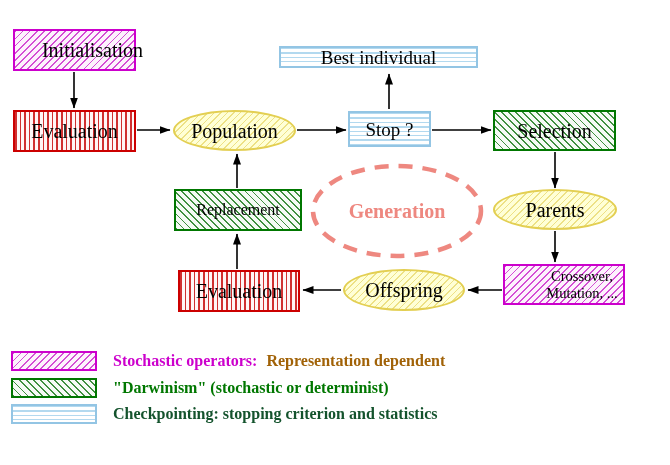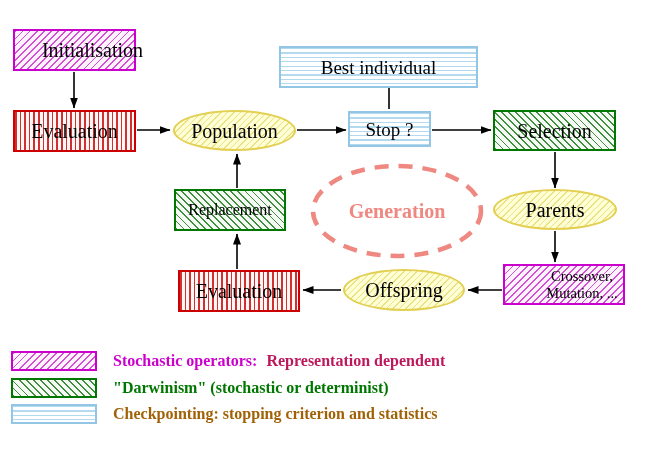--- a/index.html
+++ b/index.html
@@ -47,24 +47,24 @@
   .generation-label{
     position:absolute;color:#ee8880;font-size:20px;
     display:flex;align-items:center;justify-content:center;
   }
 
   .legend{position:absolute;left:11px;top:348px;}
   .legend-row{display:flex;align-items:center;height:26.5px;}
   .legend-swatch{width:86px;height:20px;box-sizing:border-box;flex:0 0 auto;}
   .legend-text{margin-left:16px;font-size:16px;font-weight:bold;white-space:nowrap;line-height:1;}
   .lt-magenta{color:#cc00cc;}
-  .lt-gold{color:#be185d;margin-left:9px;}
+  .lt-gold{color:#a16207;margin-left:9px;}
   .lt-green{color:#007700;}
   .lt-red{color:#cc0000;}
-  .lt-cyan{color:#a16207;}
+  .lt-cyan{color:#14532d;}
 </style>
 </head>
 <body>
 
 <div class="canvas">
 
   <svg class="arrows" viewBox="0 0 670 465">
     <defs>
       <marker id="ah" markerWidth="12" markerHeight="10" refX="10.5" refY="4" orient="auto" markerUnits="userSpaceOnUse">
         <path d="M0,0 L11,4 L0,8 Z" fill="#000"></path>
@@ -91,33 +91,33 @@
   </div>
 
   <div class="node stripe-red" style="left:13px;top:110px;width:123px;height:42px;">
     <span class="box-label">Evaluation</span>
   </div>
 
   <div class="node ellipse-yellow" style="left:173px;top:110px;width:123px;height:41px;">
     <span class="box-label">Population</span>
   </div>
 
-  <div class="node stripe-cyan" style="left:279px;top:46px;width:199px;height:42px;">
+  <div class="node stripe-cyan" style="left:279px;top:46px;width:199px;height:22px;">
     <span class="box-label" style="font-size:19px;">Best individual</span>
   </div>
 
   <div class="node stripe-cyan" style="left:348px;top:111px;width:83px;height:36px;border-radius:0;">
     <span class="box-label" style="font-size:19px;">Stop ?</span>
   </div>
 
   <div class="node hatch-green" style="left:493px;top:110px;width:123px;height:41px;">
     <span class="box-label">Selection</span>
   </div>
 
-  <div class="node hatch-green" style="left:174px;top:189px;width:112px;height:42px;justify-content:center;">
+  <div class="node hatch-green" style="left:174px;top:189px;width:128px;height:42px;justify-content:center;">
     <span class="box-label" style="font-size:16px;">Replacement</span>
   </div>
 
   <div class="generation-label" style="left:313px;top:190px;width:168px;height:42px;font-weight:bold;">Generation</div>
 
   <div class="node ellipse-yellow" style="left:493px;top:189px;width:124px;height:41px;">
     <span class="box-label">Parents</span>
   </div>
 
   <div class="node hatch-magenta" style="left:503px;top:264px;width:122px;height:41px;flex-direction:column;">

